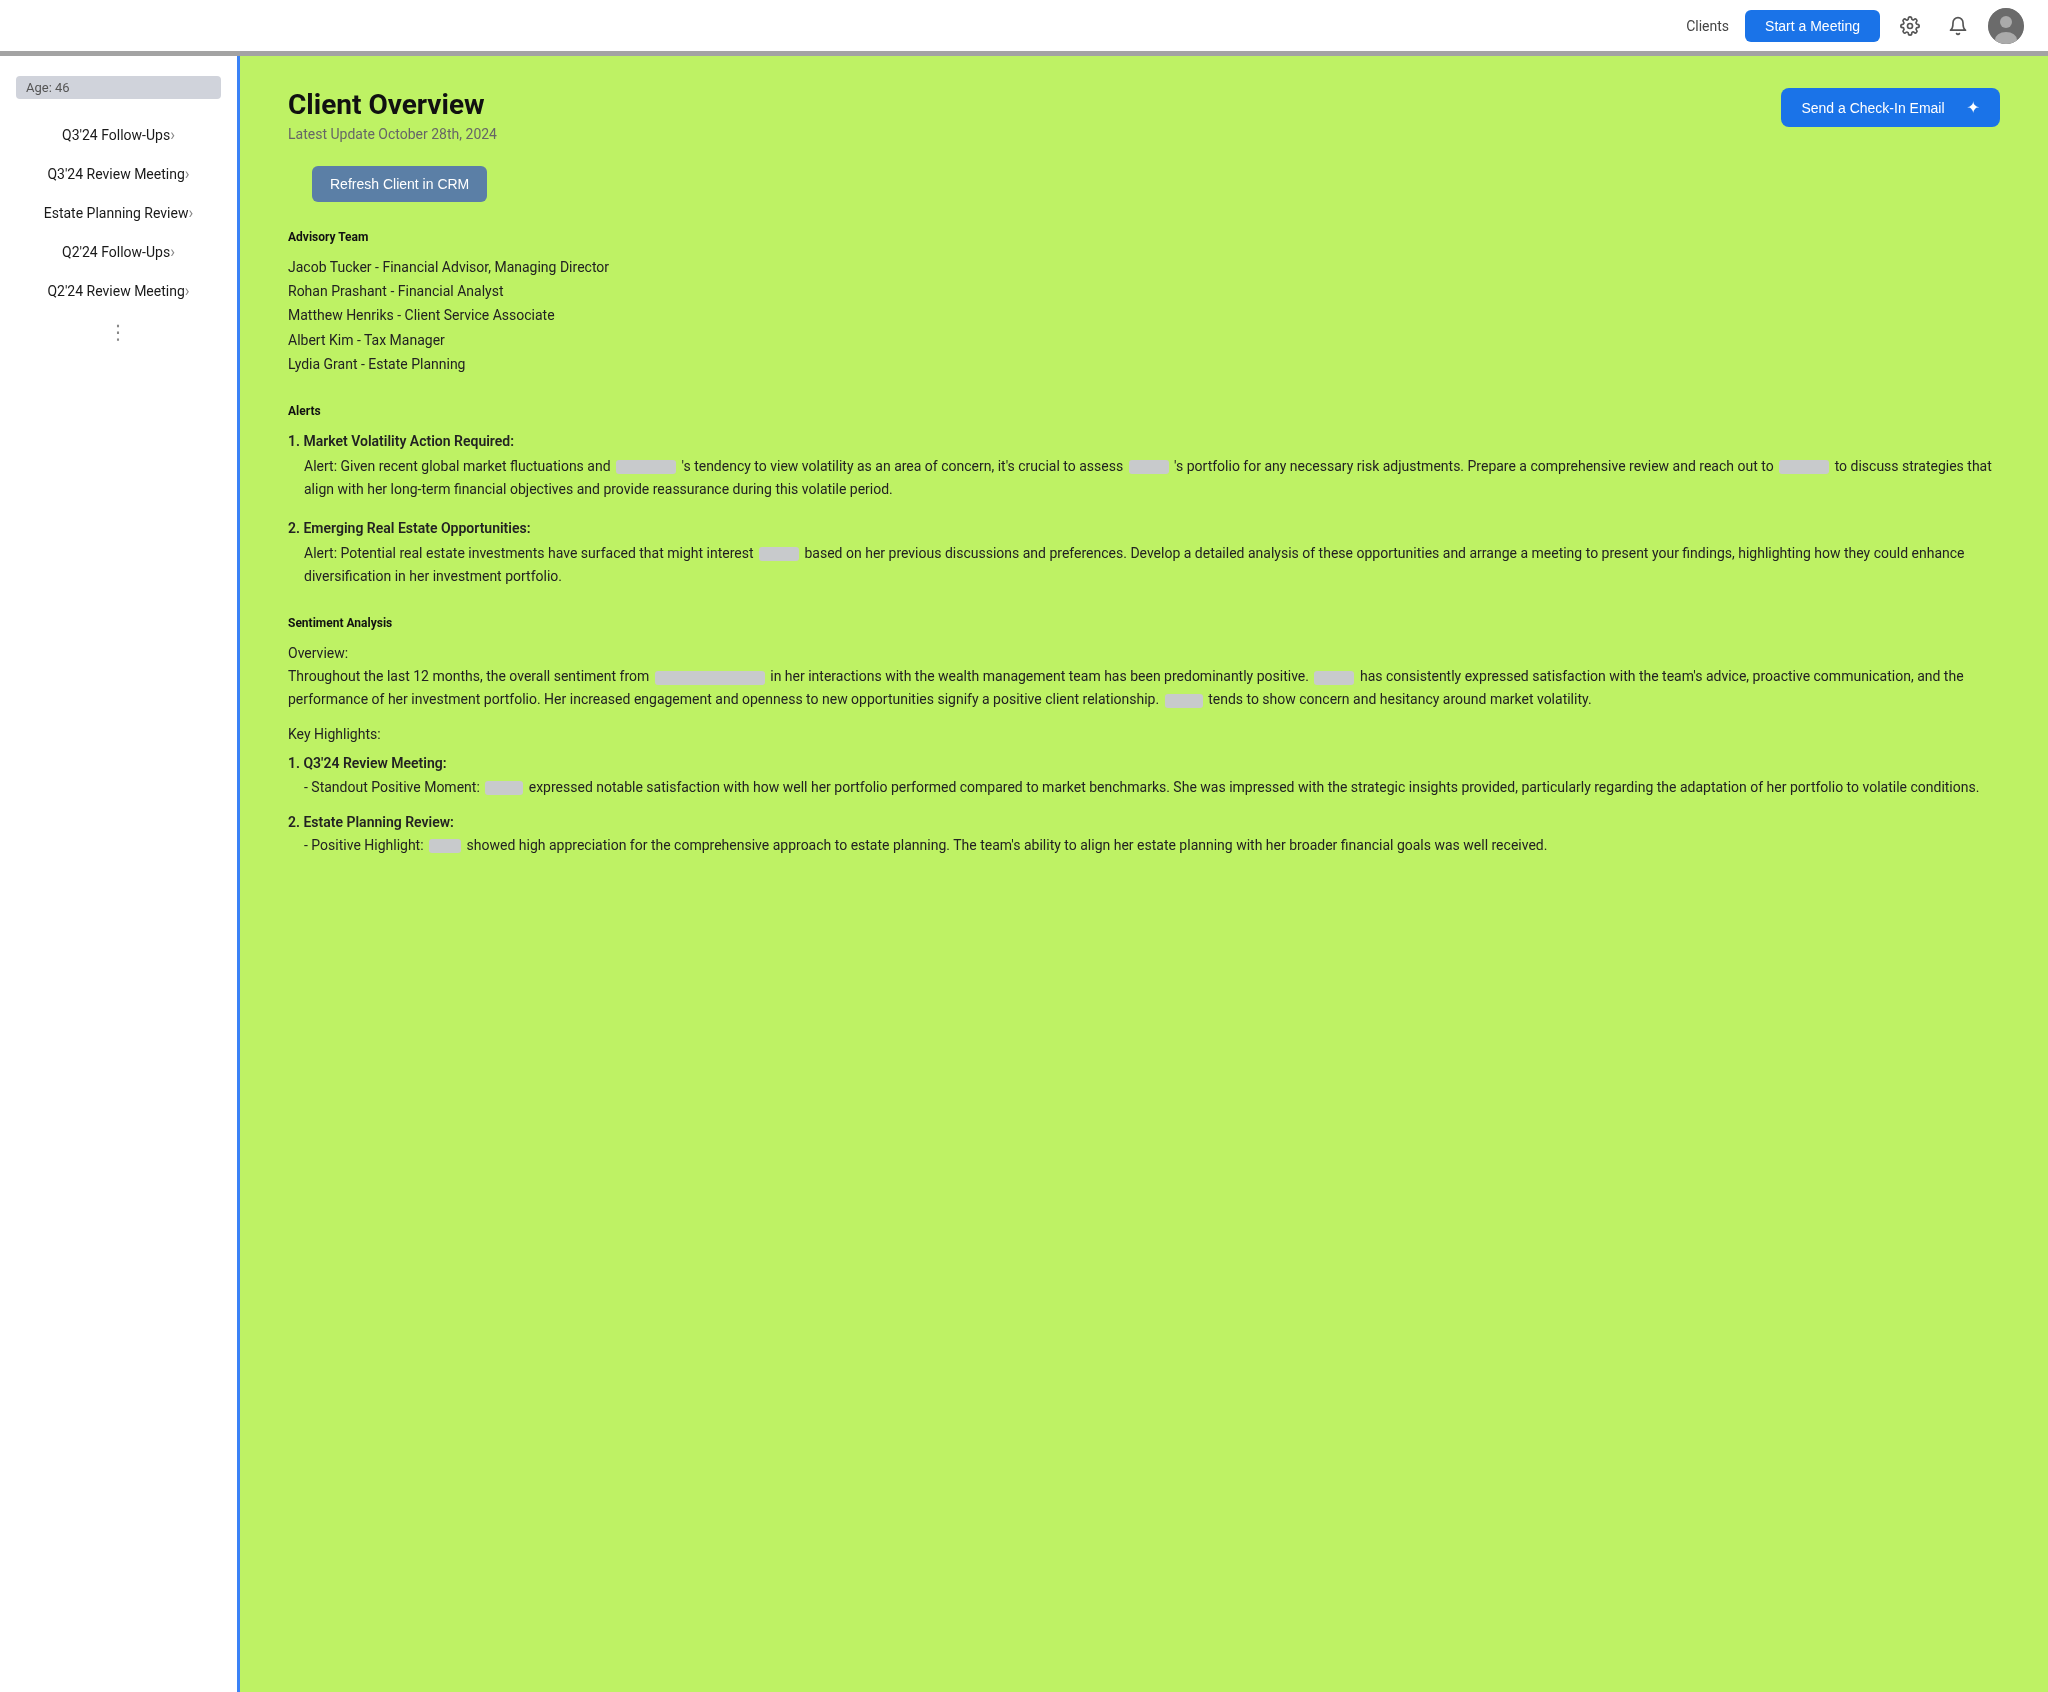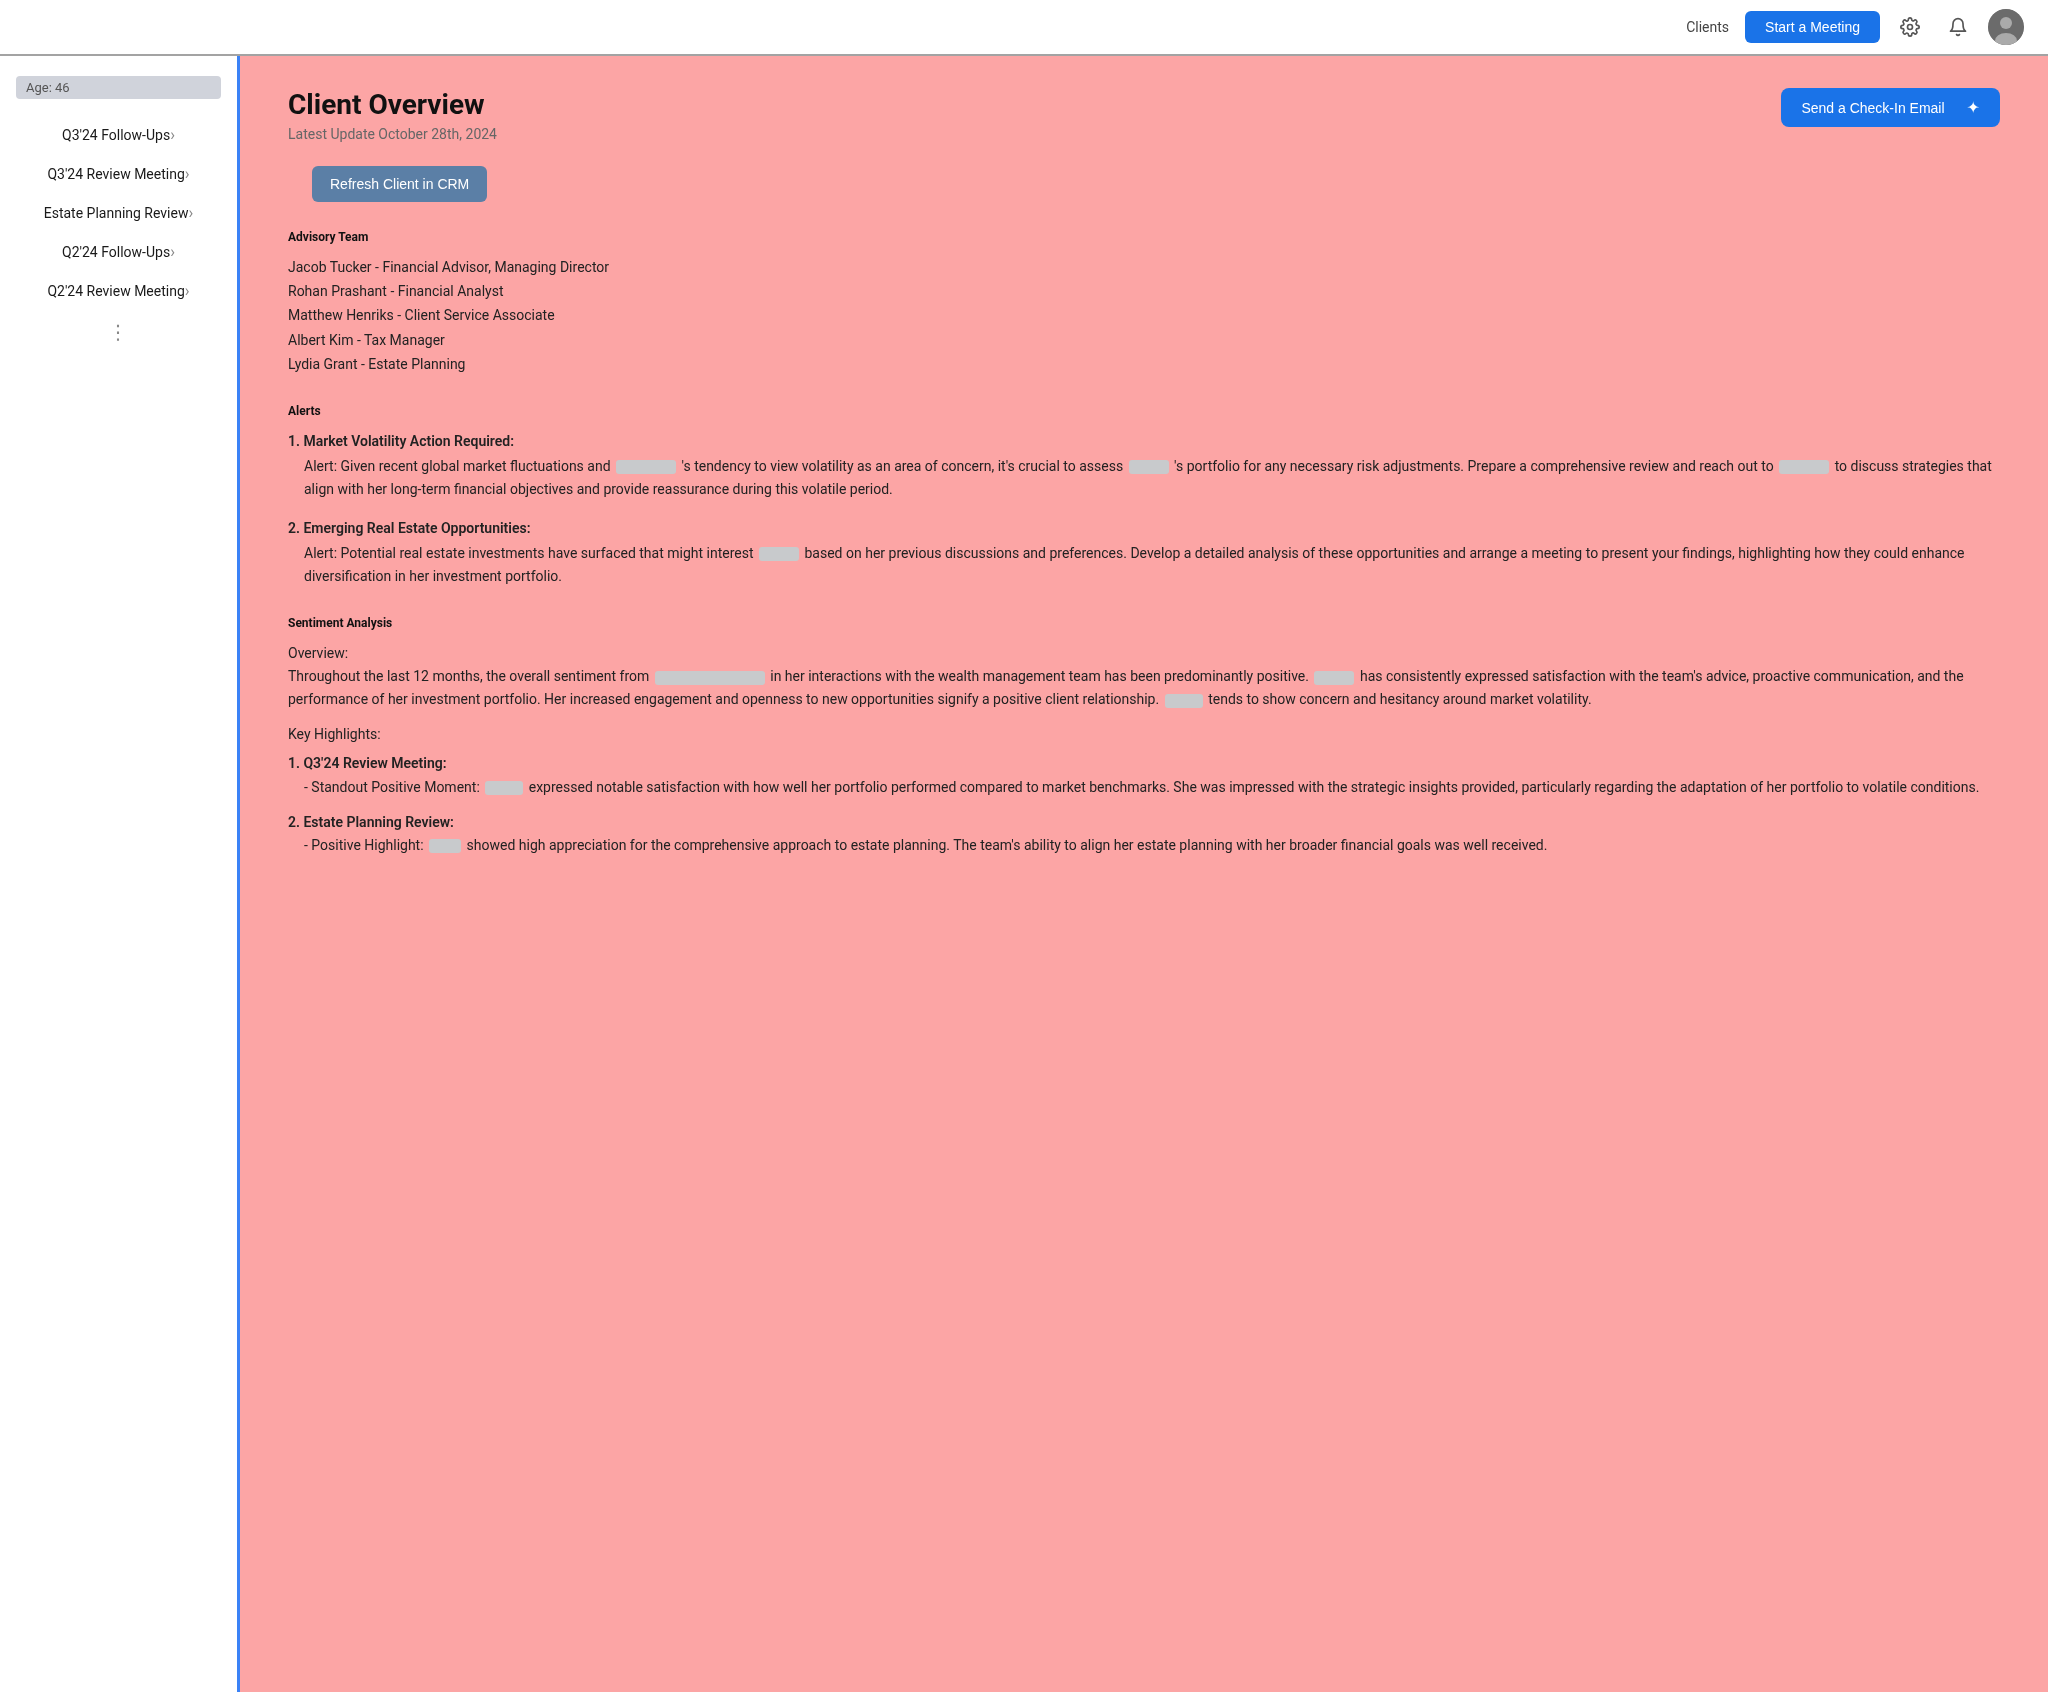--- a/index.html
+++ b/index.html
@@ -12,21 +12,21 @@
     }
 
     
     .topnav {
       display: flex;
       align-items: center;
       justify-content: flex-end;
       background: #fff;
       padding: 0 24px;
       height: 56px;
-      border-bottom: 2px solid #a3a3a3;
+      border-bottom: 5px solid #a3a3a3;
       gap: 12px;
       position: fixed;
       top: 0; left: 0; right: 0;
       z-index: 100;
     }
     .topnav-clients {
       font-size: 14px;
       color: #444;
       margin-right: 4px;
       cursor: pointer;
@@ -112,21 +112,21 @@
       font-size: 20px;
       color: #888;
       cursor: pointer;
       letter-spacing: 1px;
     }
 
     
     .main-content {
       flex: 1;
       padding: 32px 48px 48px 48px;
-      background: #fca5a5;
+      background: #bef264;
       min-height: 100%;
     }
 
     .page-header {
       display: flex;
       align-items: flex-start;
       justify-content: space-between;
       margin-bottom: 24px;
     }
     .page-title {

